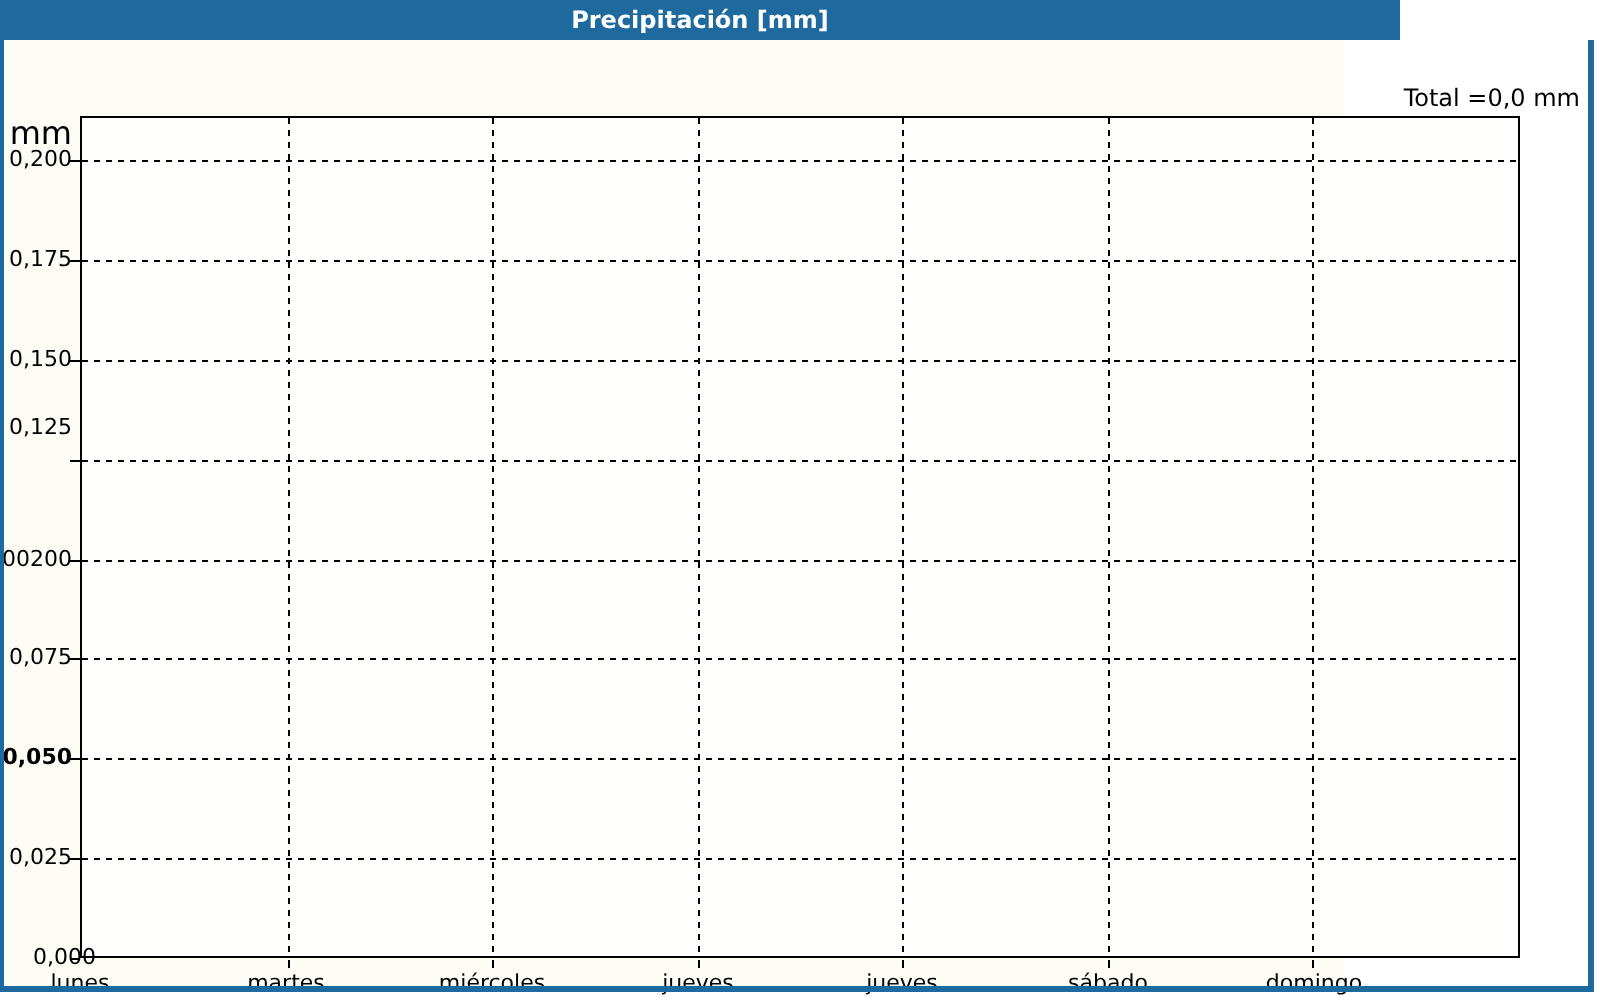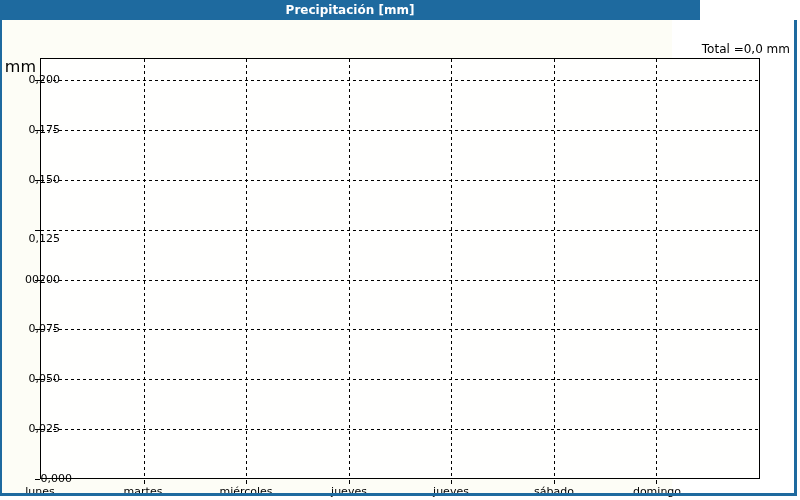--- a/index.html
+++ b/index.html
@@ -42,21 +42,21 @@
     background:repeating-linear-gradient(90deg,var(--grid,#000) 0 3px,transparent 3px 6px);
   }
   .vgrid{
     position:absolute;top:0;width:1px;height:419px;
     background:repeating-linear-gradient(180deg,var(--grid,#000) 0 3px,transparent 3px 6px);
   }
   .ytick{position:absolute;width:5px;height:1px;background:var(--grid,#000);}
   .xtick{position:absolute;width:1px;height:4px;background:var(--grid,#000);}
   .ylabel{
     position:absolute;left:0;width:36px;height:13px;
-    font-size:11px;line-height:13px;text-align:right;white-space:nowrap;padding-left:24px;
+    font-size:11px;line-height:13px;text-align:right;white-space:nowrap;
   }
   .xlabel{
     position:absolute;top:465px;width:110px;
     font-size:11px;line-height:14px;text-align:center;white-space:nowrap;
   }
 </style>
 </head>
 <body>
 
 <div class="titlebar">
@@ -83,27 +83,27 @@
       <div class="vgrid" style="left: 615px;"></div>
     </div>
   <div id="axis-labels">
       <div class="ytick" style="left: 35px; top: 60px;"></div>
       <div class="ylabel" style="top: 53px;">0,200</div>
       <div class="ytick" style="left: 35px; top: 110px;"></div>
       <div class="ylabel" style="top: 103px;">0,175</div>
       <div class="ytick" style="left: 35px; top: 160px;"></div>
       <div class="ylabel" style="top: 153px;">0,150</div>
       <div class="ytick" style="left: 35px; top: 210px;"></div>
-      <div class="ylabel" style="top: 212px;">0,125</div>
+      <div class="ylabel" style="top: 187px;">0,125</div>
       <div class="ytick" style="left: 35px; top: 260px;"></div>
       <div class="ylabel" style="top: 253px;">00200</div>
       <div class="ytick" style="left: 35px; top: 309px;"></div>
       <div class="ylabel" style="top: 302px;">0,075</div>
       <div class="ytick" style="left: 35px; top: 359px;"></div>
-      <div class="ylabel" style="top: 352px;">0,050</div>
+      <div class="ylabel" style="top: 352px; font-weight: bold;">0,050</div>
       <div class="ytick" style="left: 35px; top: 409px;"></div>
       <div class="ylabel" style="top: 402px;">0,025</div>
       <div class="ytick" style="left: 35px; top: 459px;"></div>
       <div class="ylabel" style="top: 452px; margin-left: 12px;">0,000</div>
       <div class="xlabel" style="left: -15px;">
         <div>lunes</div>
         <div>04/07/11</div>
       </div>
       <div class="xtick" style="left: 144px; top: 460px;"></div>
       <div class="xlabel" style="left: 88px;">

